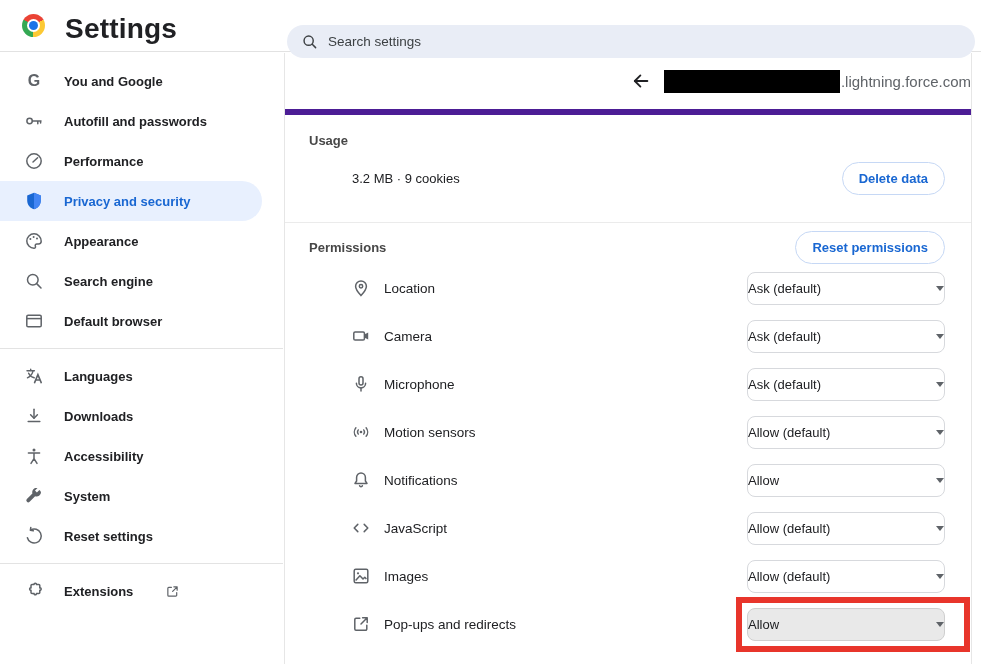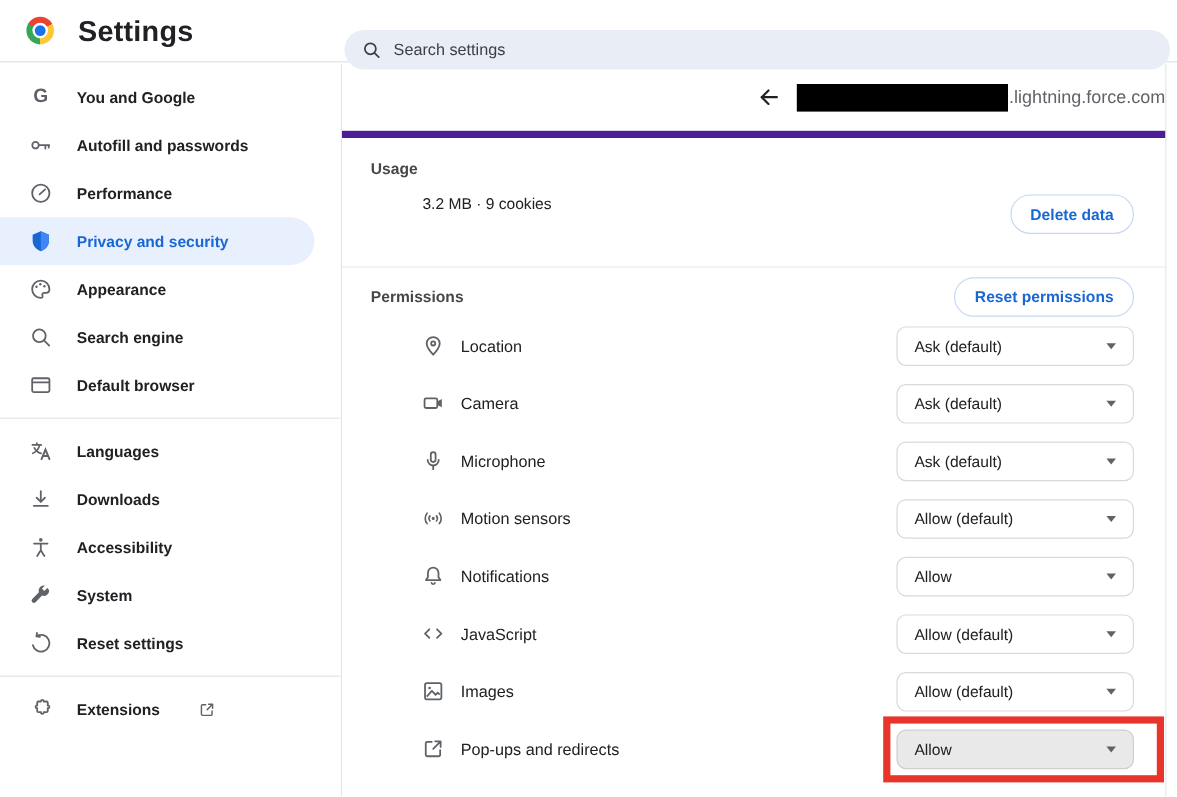--- a/index.html
+++ b/index.html
@@ -9,21 +9,21 @@
 
   
   .header { position:absolute; top:0; left:0; right:0; height:52px; background:#fff;
             border-bottom:1px solid #e2e2e2; display:flex; align-items:center; z-index:5; }
   .logo { position:absolute; left:22px; top:14px; width:23px; height:23px; border-radius:50%;
           background:conic-gradient(from 60deg, #fcc934 0 120deg, #34a853 0 240deg, #ea4335 0 360deg); }
   .logo::before { content:""; position:absolute; left:5px; top:5px; width:13px; height:13px;
           border-radius:50%; background:#fff; }
   .logo::after { content:""; position:absolute; left:7px; top:7px; width:9px; height:9px;
           border-radius:50%; background:#1a73e8; }
-  .app-title { position:absolute; left:65px; top:13px; font-size:24px; font-weight:600; color:#202124; letter-spacing:.2px; }
+  .app-title { position:absolute; left:65px; top:13px; font-size:28px; font-weight:600; color:#202124; letter-spacing:.2px; }
   .searchbar { position:absolute; left:287px; top:9px; width:688px; height:33px; border-radius:17px;
                background:#e9edf6; display:flex; align-items:center; padding:0 14px; gap:10px;margin-top:16px; }
   .searchbar input { flex:1; border:none; outline:none; background:transparent; font-family:inherit;
                font-size:13.5px; color:#202124; }
   .searchbar input::placeholder { color:#3c4043; opacity:1; }
 
   
   .sidebar { position:absolute; top:53px; left:0; width:283px; bottom:0; background:#fff; padding-top:8px; }
   .side-item { height:40px; display:flex; align-items:center; padding-left:24px; gap:20px;
                font-size:13px; font-weight:700; color:#202124; cursor:pointer; }
@@ -36,38 +36,38 @@
   
   .main { position:absolute; top:53px; left:284px; right:9px; bottom:0; background:#fff;
           border-left:1px solid #e6e6e6; border-right:1px solid #e6e6e6; }
   .site-row { height:62px; display:flex; align-items:center; padding-left:23px; border-bottom:6px solid #4c1d95;justify-content:flex-end; }
   .back-btn { width:22px; height:22px; display:flex; align-items:center; justify-content:center;
               margin-right:12px; cursor:pointer; background:none; border:none; }
   .redacted { width:176px; height:23px; background:#000; margin-right:1px; }
   .domain { font-size:15px; color:#5f6368; }
 
   .section-label { margin:18px 0 0 24px; font-size:13px; font-weight:600; color:#474747; }
-  .usage-row { margin-top:14px; height:33px; display:flex; padding:0 26px 0 67px; }
+  .usage-row { margin-top:14px; height:33px; display:flex; align-items:center; padding:0 26px 0 67px; }
   .usage-row .summary { flex:1; font-size:13px; color:#202124; }
   .section-usage { border-bottom:1px solid #ebebeb; padding-bottom:27px; }
 
   .pill-btn { height:33px; padding:0 16px; border-radius:17px; background:#fff;
               border:1px solid #c6d8f5; color:#1967d2; font-family:inherit; font-size:13px; font-weight:700;
               display:inline-flex; align-items:center; cursor:pointer; }
 
   .perm-head { margin-top:8px; height:33px; display:flex; align-items:center; padding:0 26px 0 0; }
   .perm-head .section-label { margin:0 0 0 24px; flex:1; }
 
   .perm-row { height:48px; display:flex; align-items:center; padding:0 26px 0 66px; }
   .perm-row .ic { width:20px; height:20px; flex:0 0 20px; display:flex; align-items:center; justify-content:center; }
   .perm-row .plabel { flex:1; margin-left:13px; font-size:13.5px; color:#202124; }
 
   .dropdown { position:relative; width:198px; height:33px; border:1px solid #d7d9dd; border-radius:8px;
               background:#fff; display:flex; align-items:center; justify-content:space-between;
-              padding:0 14px; font-size:13px; color:#202124; cursor:pointer; }
+              padding:0 0; font-size:13px; color:#202124; cursor:pointer; }
   .dropdown .caret { width:0; height:0; border-left:4px solid transparent; border-right:4px solid transparent;
               border-top:5px solid #5f6368; }
   .dropdown.gray { background:#e9e9e9; border-color:#cfcfcf; }
 
   .dd-wrap { position:relative; }
   .red-frame { position:absolute; left:-11px; top:-11px; width:234px; height:55px;
                border:6px solid #e8352b; pointer-events:none; z-index:10; }
 
   svg.icn { display:block; }
 </style>

